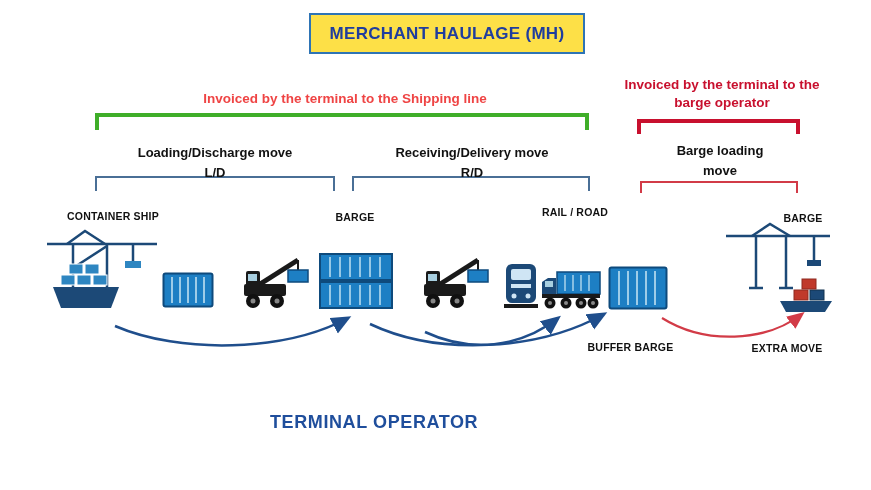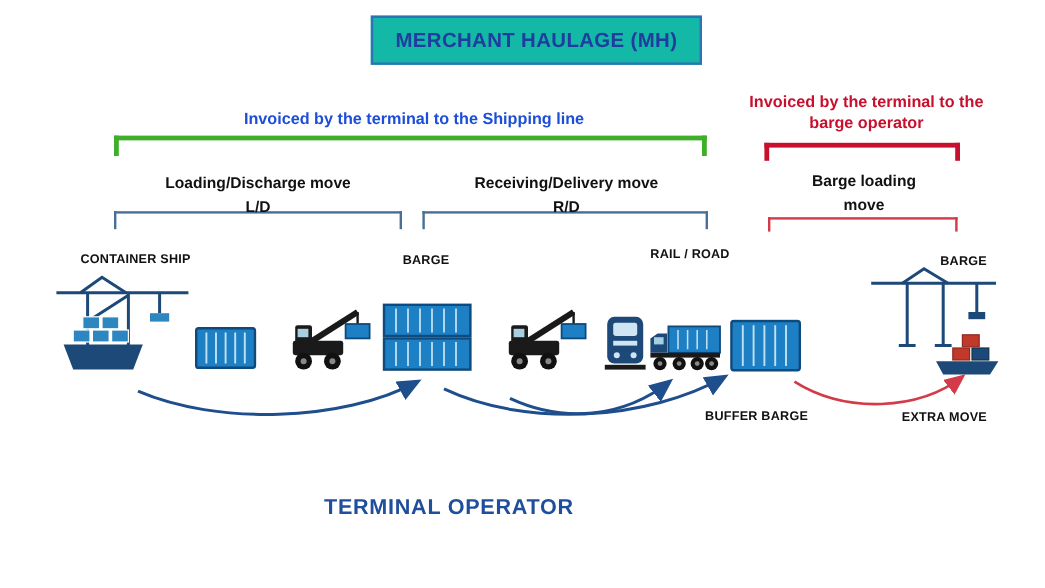--- a/index.html
+++ b/index.html
@@ -2,26 +2,26 @@
 <html><head>
 <meta charset="utf-8">
 <style>
   html,body{margin:0;padding:0;background:#ffffff;}
   .canvas{
     position:relative;width:871px;height:490px;background:#ffffff;
     font-family:"Liberation Sans",sans-serif;overflow:hidden;
   }
   .title-box{
     position:absolute;left:309px;top:13px;width:276px;height:41px;
-    border:2px solid #2e74b5;background:#14b8a6;box-sizing:border-box;
+    border:2px solid #2e74b5;background:#fde047;box-sizing:border-box;
     display:flex;align-items:center;justify-content:center;
     color:#1f3d9e;font-weight:bold;font-size:17px;letter-spacing:.3px;
   }
   .inv-label{position:absolute;text-align:center;font-weight:bold;font-size:13.5px;line-height:1.35;}
-  .inv-green{left:120px;top:90px;width:450px;color:#1d4ed8;}
+  .inv-green{left:120px;top:90px;width:450px;color:#ef4444;}
   .inv-red{left:622px;top:76px;width:200px;color:#c8102e;}
   .br{position:absolute;box-sizing:border-box;}
   .br-green{left:95px;top:113px;width:494px;height:17px;
     border-top:4px solid #3fae29;border-left:4px solid #3fae29;border-right:4px solid #3fae29;}
   .br-red{left:637px;top:119px;width:163px;height:15px;
     border-top:4px solid #c8102e;border-left:4px solid #c8102e;border-right:4px solid #c8102e;}
   .br-thin{height:15px;border-top:2px solid #4a6f96;border-left:2px solid #4a6f96;border-right:2px solid #4a6f96;}
   .br-t1{left:95px;top:176px;width:240px;}
   .br-t2{left:352px;top:176px;width:238px;}
   .br-t3{left:640px;top:181px;width:158px;height:12px;

